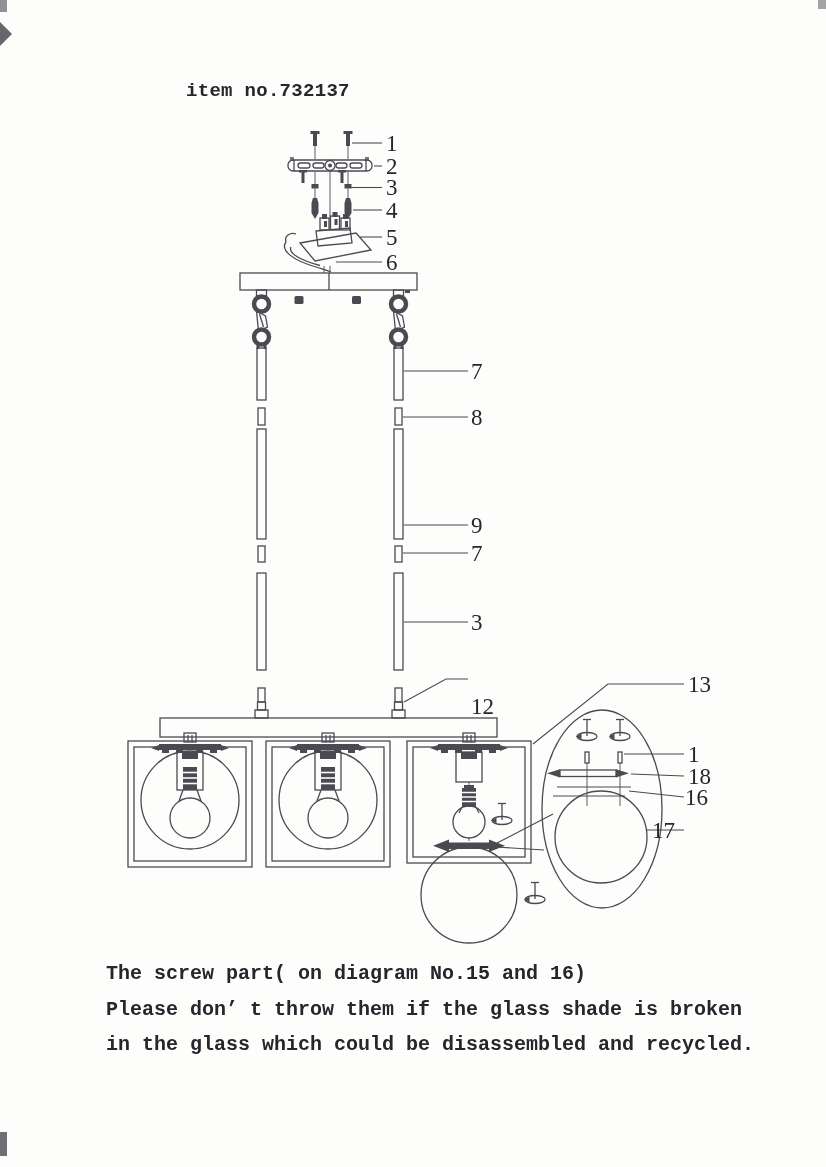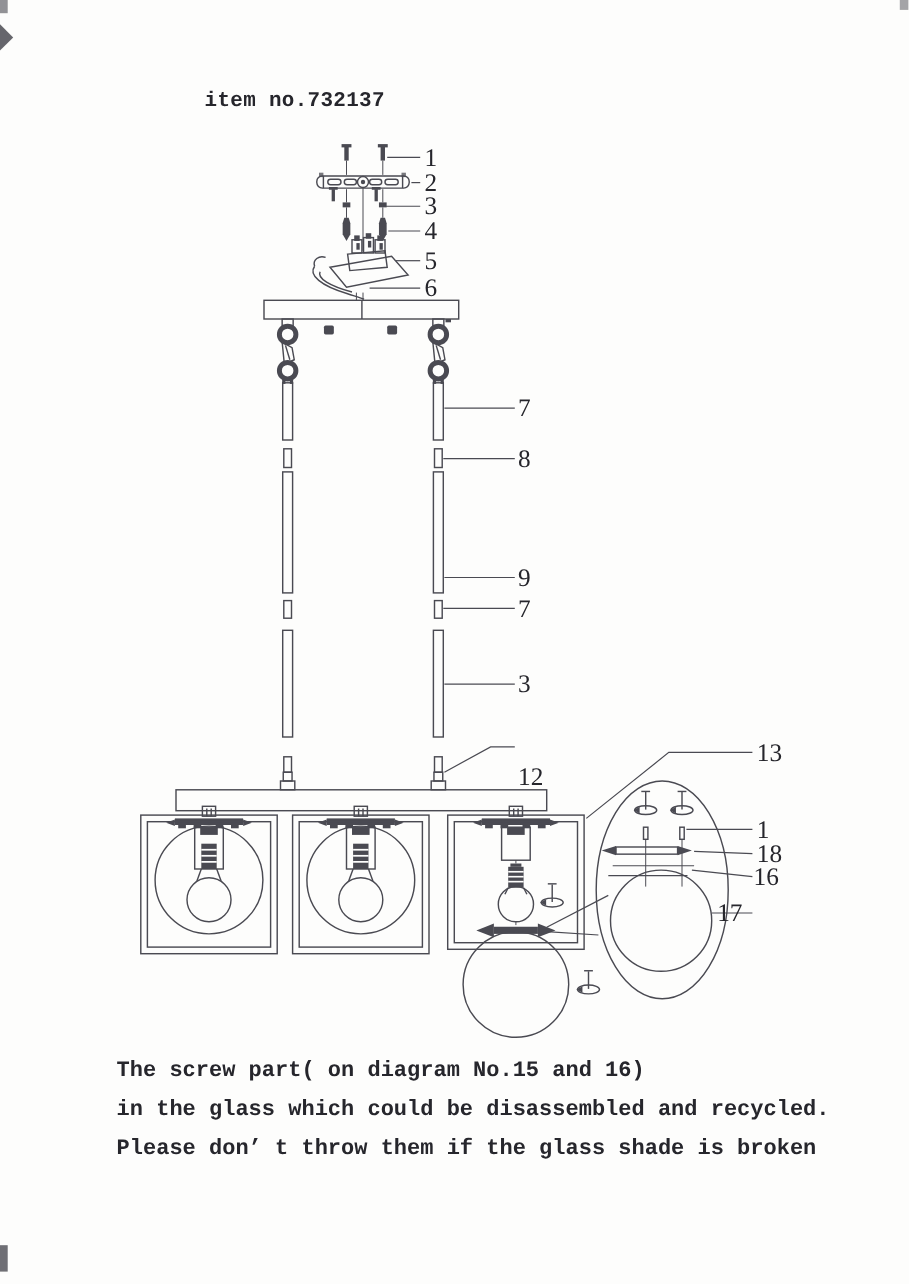--- a/index.html
+++ b/index.html
@@ -269,17 +269,17 @@
   <div class="plabel" style="left:471px;top:622px">3</div>
   <div class="plabel" style="left:471px;top:706px">12</div>
   <div class="plabel" style="left:688px;top:684px">13</div>
   <div class="plabel" style="left:688px;top:754px">1</div>
   <div class="plabel" style="left:688px;top:776px">18</div>
   <div class="plabel" style="left:685px;top:797px">16</div>
   <div class="plabel" style="left:652px;top:830px">17</div>
 
   <div class="footer">
     <div class="fline">The screw part( on diagram No.15 and 16)</div>
+    <div class="fline">Please don’ t throw them if the glass shade is broken</div>
     <div class="fline">in the glass which could be disassembled and recycled.</div>
-    <div class="fline">Please don’ t throw them if the glass shade is broken</div>
   </div>
 
 </div>
 
 </body></html>

